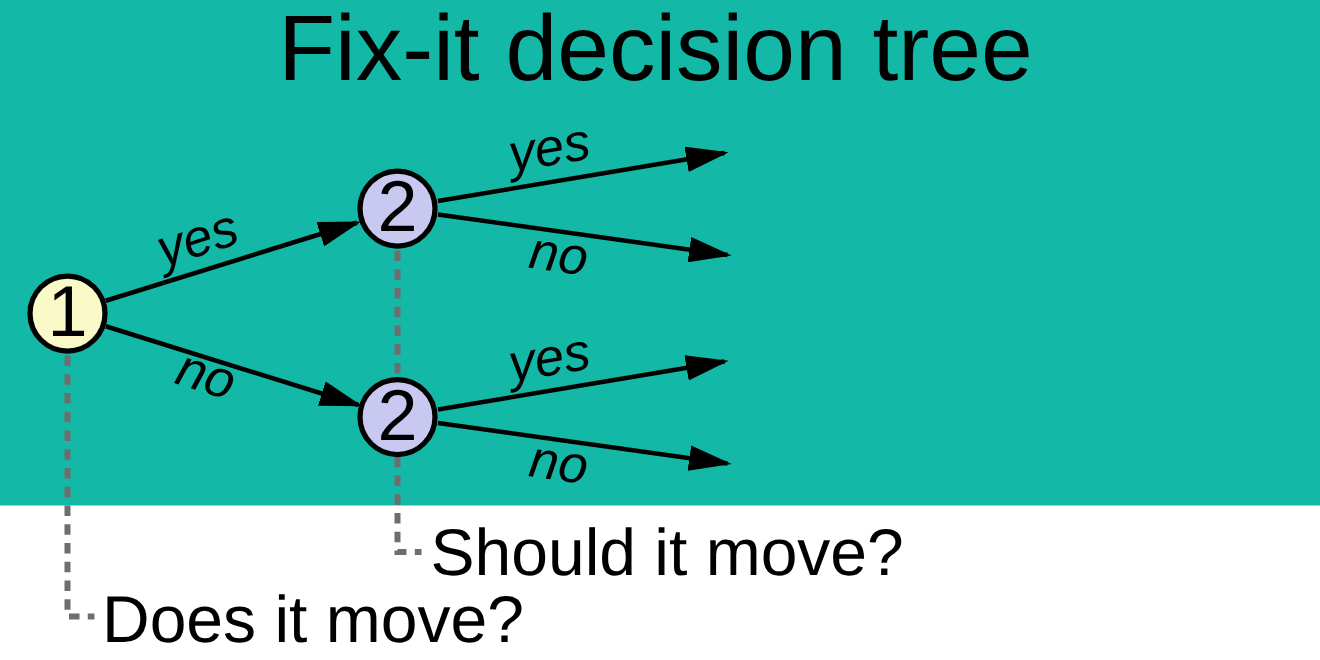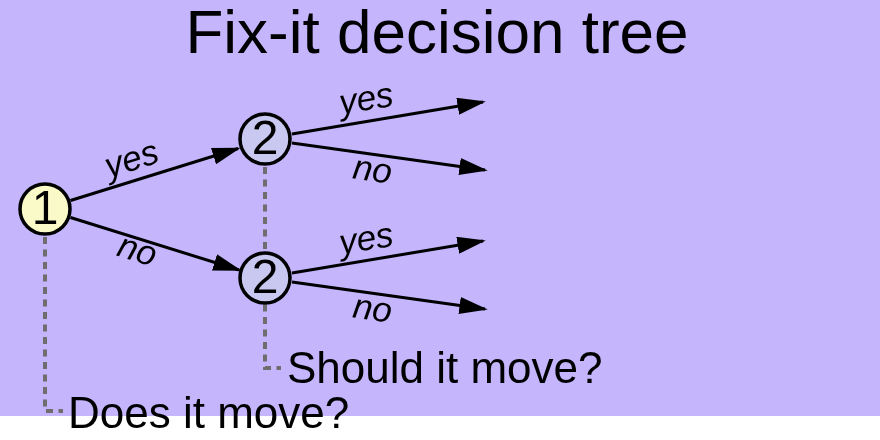--- a/index.html
+++ b/index.html
@@ -7,22 +7,22 @@
     padding: 0;
     background: #ffffff;
     width: 880px;
     height: 440px;
     overflow: hidden;
     font-family: "Liberation Sans", sans-serif;
   }
   .stage {
     position: relative;
     width: 880px;
-    height: 416px;
-    background: #c4b5fd;
+    height: 337px;
+    background: #14b8a6;
   }
   svg { display: block; }
   text {
     font-family: "Liberation Sans", sans-serif;
     fill: #000000;
   }
   .title-text {
     font-size: 62px;
     text-anchor: middle;
   }

